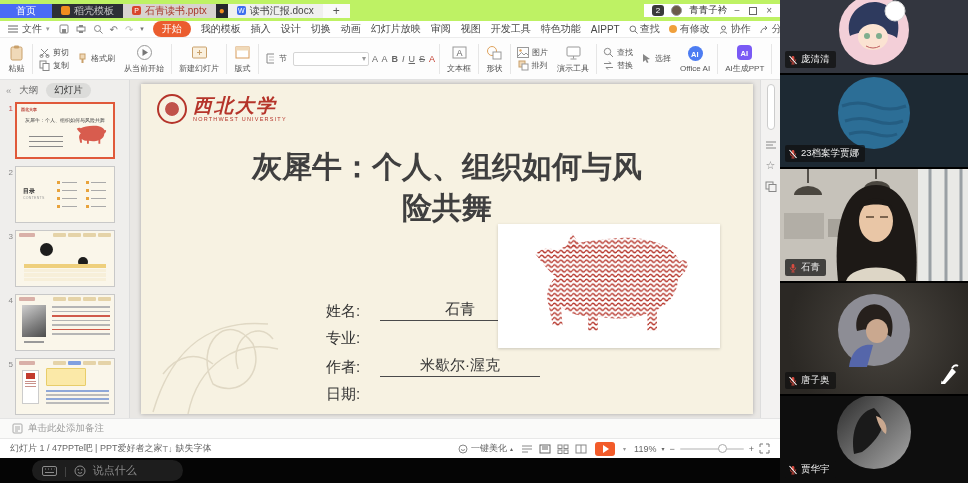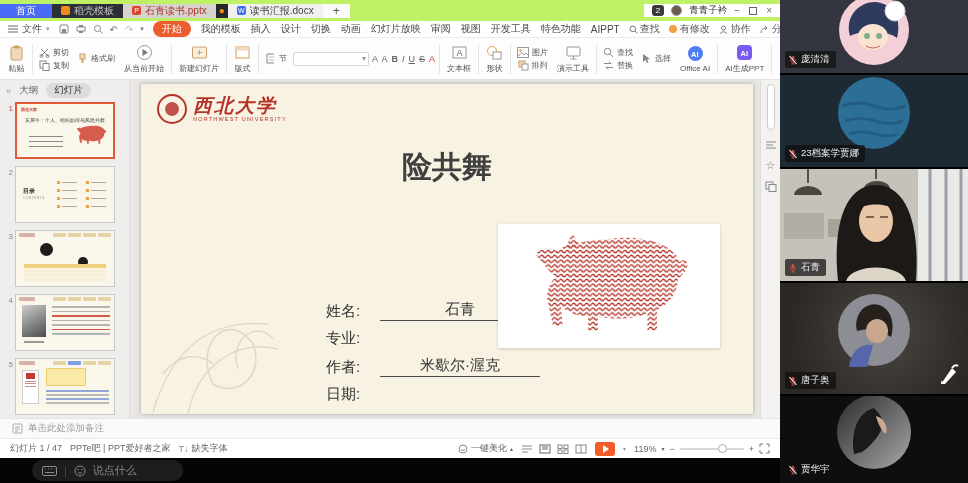--- a/index.html
+++ b/index.html
@@ -105,21 +105,21 @@
 .flabel{width:54px}
 .fvalue{width:160px;text-align:center;border-bottom:1.5px solid #4a4a4a;padding-bottom:1px}
 .rhino-card{position:absolute;right:33px;top:140px;width:222px;height:124px;background:#fff;box-shadow:0 1px 3px rgba(0,0,0,.18);display:flex;align-items:center;justify-content:center}
 .flower{position:absolute;left:2px;bottom:0;opacity:.85}
 
 .rail{width:20px;background:#f3f2f1;border-left:1px solid #ddd;display:flex;flex-direction:column;align-items:center;padding-top:4px;gap:10px}
 .rail-scroll{width:8px;height:46px;background:#fff;border:1px solid #ccc;border-radius:4px}
 .rail-ic{color:#888;font-size:11px;line-height:1;cursor:pointer}
 
 .notesbar{height:20px;background:#fafaf9;border-top:1px solid #e4e4e4;display:flex;align-items:center;padding-left:12px;gap:5px;font-size:9.5px;color:#9a9a9a;flex-shrink:0}
-.statusbar{height:20px;display:flex;align-items:center;font-size:9px;color:#666;background:#fff;border-top:1px solid #e8e8e8;padding:0 10px;gap:8px;flex-shrink:0;white-space:nowrap}
+.statusbar{height:20px;display:flex;align-items:center;font-size:9px;color:#666;background:#fff;border-top:1px solid #e8e8e8;padding:0 10px;gap:0;flex-shrink:0;white-space:nowrap}
 .sb-right{margin-left:auto;display:flex;align-items:center;gap:8px}
 .viewics{display:flex;gap:6px;align-items:center;color:#777}
 .playbtn{width:20px;height:14px;background:#f25b2a;border-radius:3px;display:flex;align-items:center;justify-content:center;cursor:pointer}
 .playbtn i{width:0;height:0;border-left:6px solid #fff;border-top:4px solid transparent;border-bottom:4px solid transparent;display:block;margin-left:1px}
 .zoomer{display:flex;align-items:center;gap:5px;color:#666}
 .ztrack{width:64px;height:2px;background:#d8d8d8;border-radius:1px;position:relative}
 .zthumb{position:absolute;left:60%;top:-4px;width:9px;height:9px;border-radius:50%;background:#fff;border:1px solid #aaa}
 .chatstrip{height:25px;background:#050505;display:flex;align-items:center;padding-left:32px;flex-shrink:0}
 .chatpill{height:21px;border-radius:12px;background:#1d1d1d;display:flex;align-items:center;gap:7px;padding:0 46px 0 10px;color:#8b8b8b;font-size:11px}
 .cdiv{color:#4a4a4a}
@@ -545,20 +545,21 @@
       <div class="canvas">
         <div class="slide">
           <div class="nwu">
             <span class="seal"></span>
             <span class="nwu-text">
               <span class="nwu-cn">西北大学</span>
               <span class="nwu-en">NORTHWEST UNIVERSITY</span>
             </span>
           </div>
           <div class="slide-title">
+            <div>灰犀牛：个人、组织如何与风</div>
             <div>险共舞</div>
           </div>
           <svg class="flower" width="170" height="190" viewBox="0 0 170 190">
             <g fill="none" stroke="#dcd4bf" stroke-width="1.5">
               <path d="M10 188 C30 120 70 95 125 100"></path>
               <path d="M45 190 C55 140 95 115 135 125"></path>
               <path d="M70 160 C50 120 85 85 110 120 C122 150 95 175 70 160 Z"></path>
               <path d="M95 145 C85 115 115 95 130 115"></path>
               <path d="M20 150 C35 130 55 128 70 140"></path>
             </g>

